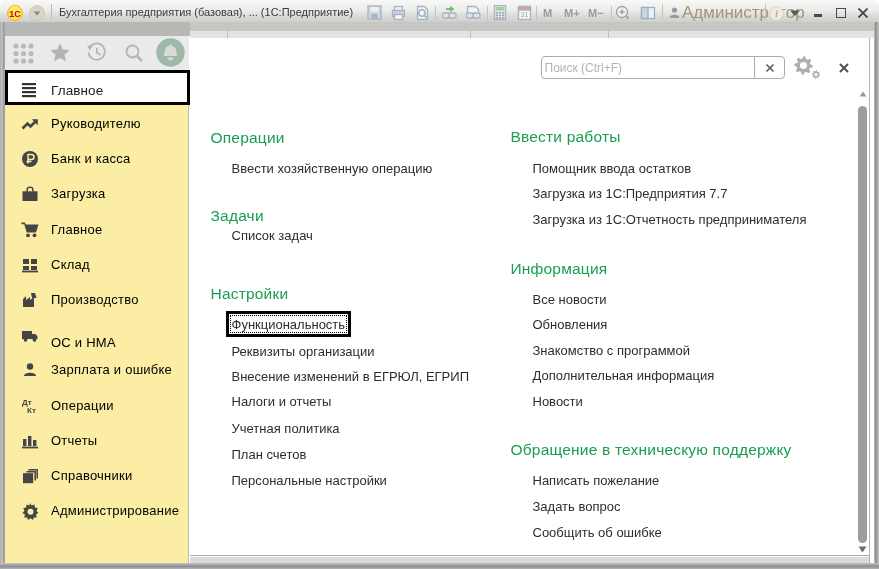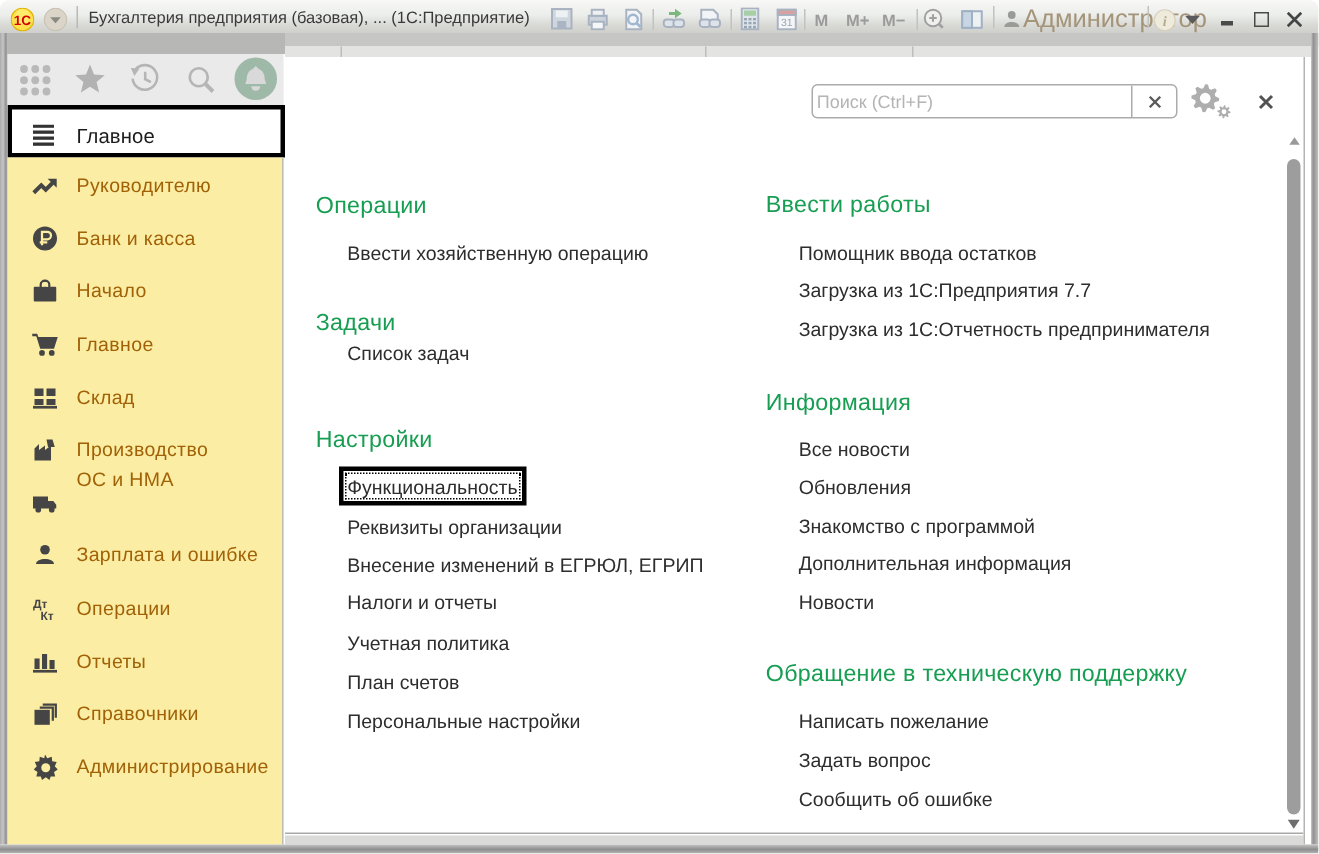--- a/index.html
+++ b/index.html
@@ -15,21 +15,21 @@
   #band2{left:190px;top:31px;width:684px;height:7px;background:#e3e3e1;}
   .tick{top:31px;width:1px;height:7px;background:#bdbdbb;}
   #borderL{left:0;top:22px;width:5px;height:541px;background:linear-gradient(90deg,#ababab,#c6c6c6 40%,#8f8f8f 80%,#b9b9b9);}
   #borderR{left:874px;top:22px;width:5px;height:541px;background:linear-gradient(90deg,#c9c9c9,#909090 30%,#c2c2c2);}
   #borderB{left:0;top:563px;width:879px;height:6px;background:linear-gradient(#c4c4c4,#8e8e8e 55%,#b5b5b5);}
   #rinner{left:869px;top:38px;width:5px;height:525px;background:#fff;border-left:1px solid #b4b4b4;box-sizing:border-box;}
   
   #toolbar{left:5px;top:36px;width:184px;height:35px;background:#eaeaea;}
   #glavnoe{left:5px;top:70px;width:185px;height:35px;background:#fff;border:3px solid #000;box-sizing:border-box;}
   #sidebar{left:5px;top:105px;width:184px;height:458px;background:#fbeda3;border-right:1px solid #bdbdb2;box-sizing:border-box;}
-  .nav{left:51px;width:150px;font-size:13px;color:#a16207;line-height:16px;letter-spacing:0.25px;white-space:nowrap;}
+  .nav{left:51px;width:150px;font-size:13px;color:#000000;line-height:16px;letter-spacing:0.25px;white-space:nowrap;}
   .navic{left:21px;width:18px;height:18px;}
   
   #content{left:190px;top:38px;width:679px;height:518px;background:#fff;border-bottom:1px solid #a9a9a9;box-sizing:border-box;}
   h2.sec{position:absolute;margin:0;font-size:15.5px;font-weight:normal;color:#189e52;line-height:18px;letter-spacing:0.2px;white-space:nowrap;}
   .lnk{position:absolute;font-size:13px;color:#2d2d2d;line-height:16px;white-space:nowrap;}
   
   #sbthumb{left:858px;top:106px;width:9px;height:437px;background:#9d9d9d;border-radius:4.5px;}
   
   #title{left:59px;top:5px;font-size:11px;color:#3a3a3a;line-height:14px;white-space:nowrap;}
 </style>
@@ -193,25 +193,25 @@
       <rect x="0" y="4" width="14" height="2.2"></rect>
       <rect x="0" y="8" width="14" height="2.2"></rect>
       <rect x="0" y="12" width="14" height="2.2"></rect>
     </g>
   </svg>
   <div class="abs" style="left:51px;top:82.5px;font-size:13.5px;color:#1c1c1c;line-height:16px;letter-spacing:0.1px;">Главное</div>
 
   <div class="abs" id="sidebar"></div>
   <div class="abs nav" style="top:116px">Руководителю</div>
   <div class="abs nav" style="top:151px">Банк и касса</div>
-  <div class="abs nav" style="top:186px">Начало</div>
+  <div class="abs nav" style="top:186px">Загрузка</div>
   <div class="abs nav" style="top:222px">Главное</div>
   <div class="abs nav" style="top:257px">Склад</div>
   <div class="abs nav" style="top:292px">Производство</div>
-  <div class="abs nav" style="top:312px">ОС и НМА</div>
+  <div class="abs nav" style="top:335px">ОС и НМА</div>
   <div class="abs nav" style="top:362px">Зарплата и ошибке</div>
   <div class="abs nav" style="top:398px">Операции</div>
   <div class="abs nav" style="top:433px">Отчеты</div>
   <div class="abs nav" style="top:468px">Справочники</div>
   <div class="abs nav" style="top:503px">Администрирование</div>
 
   <svg class="abs navic" style="top:115px" viewBox="0 0 18 18">
     <path d="M1.5 13.5 L6.5 8.5 L9.5 11.5 L14.5 6.5" fill="none" stroke="#454545" stroke-width="2.6"></path>
     <path d="M10.8 4.2 L16.8 4.2 L16.8 10.2 Z" fill="#454545"></path>
   </svg>

